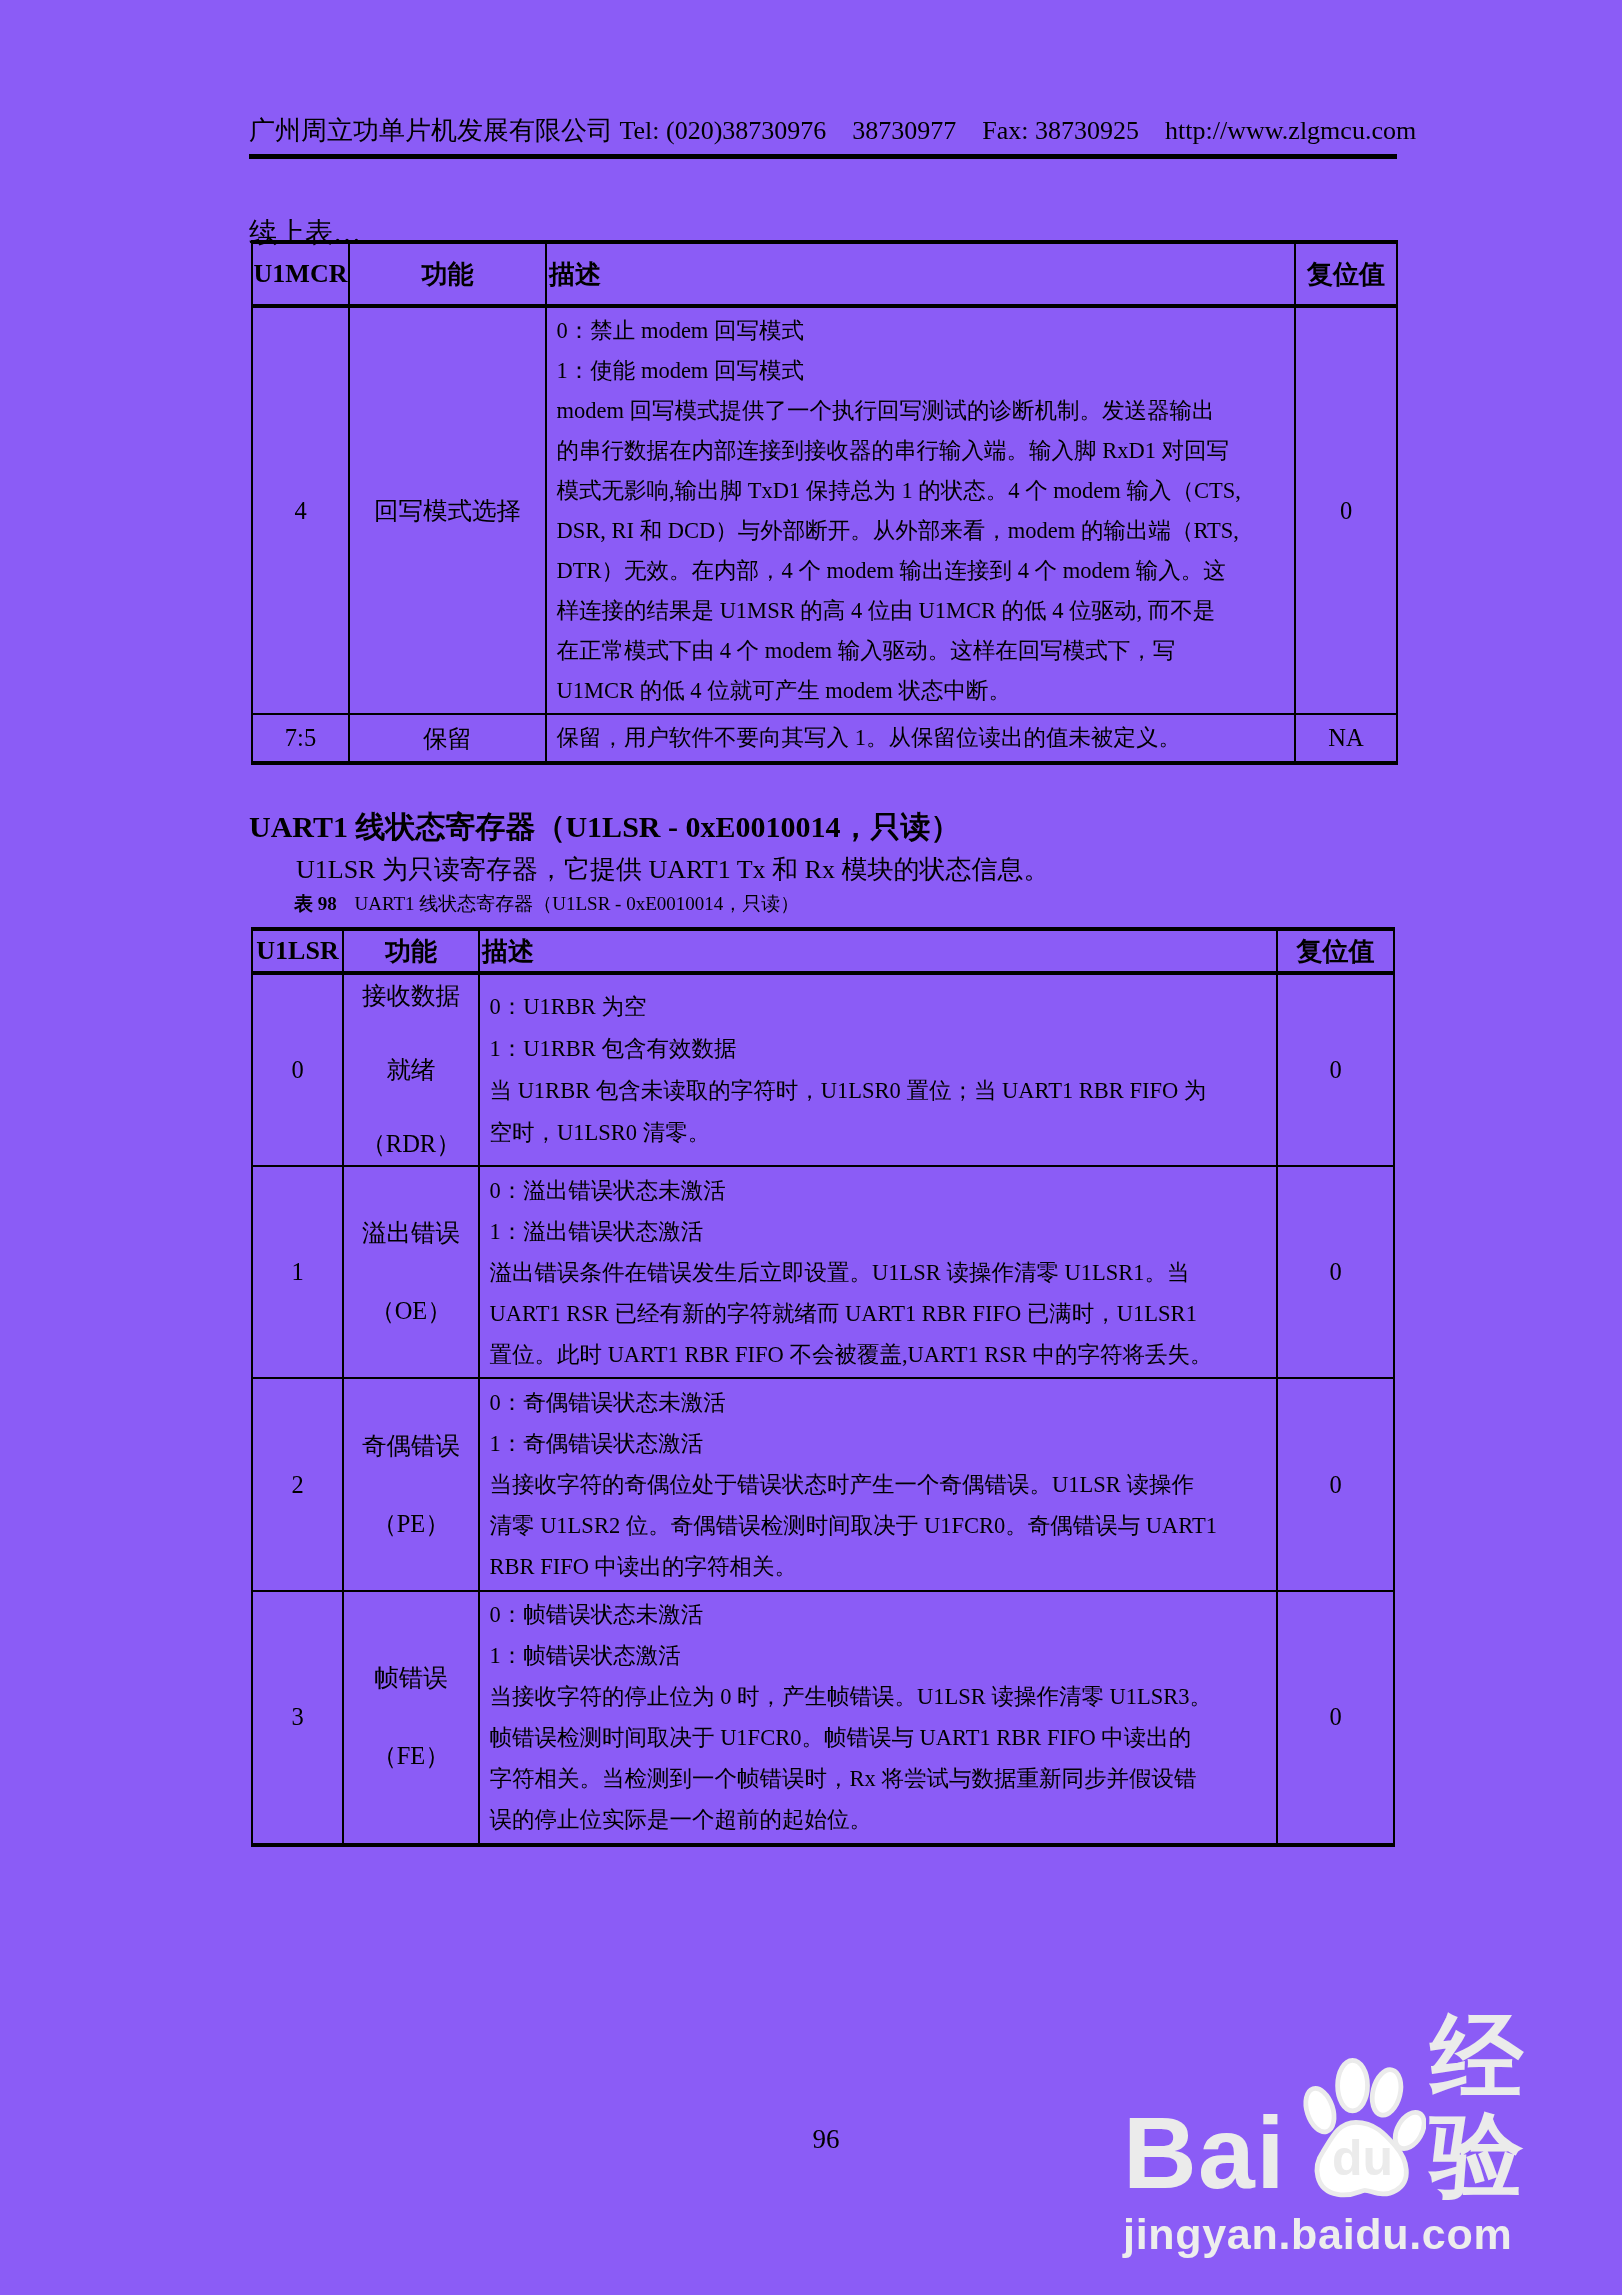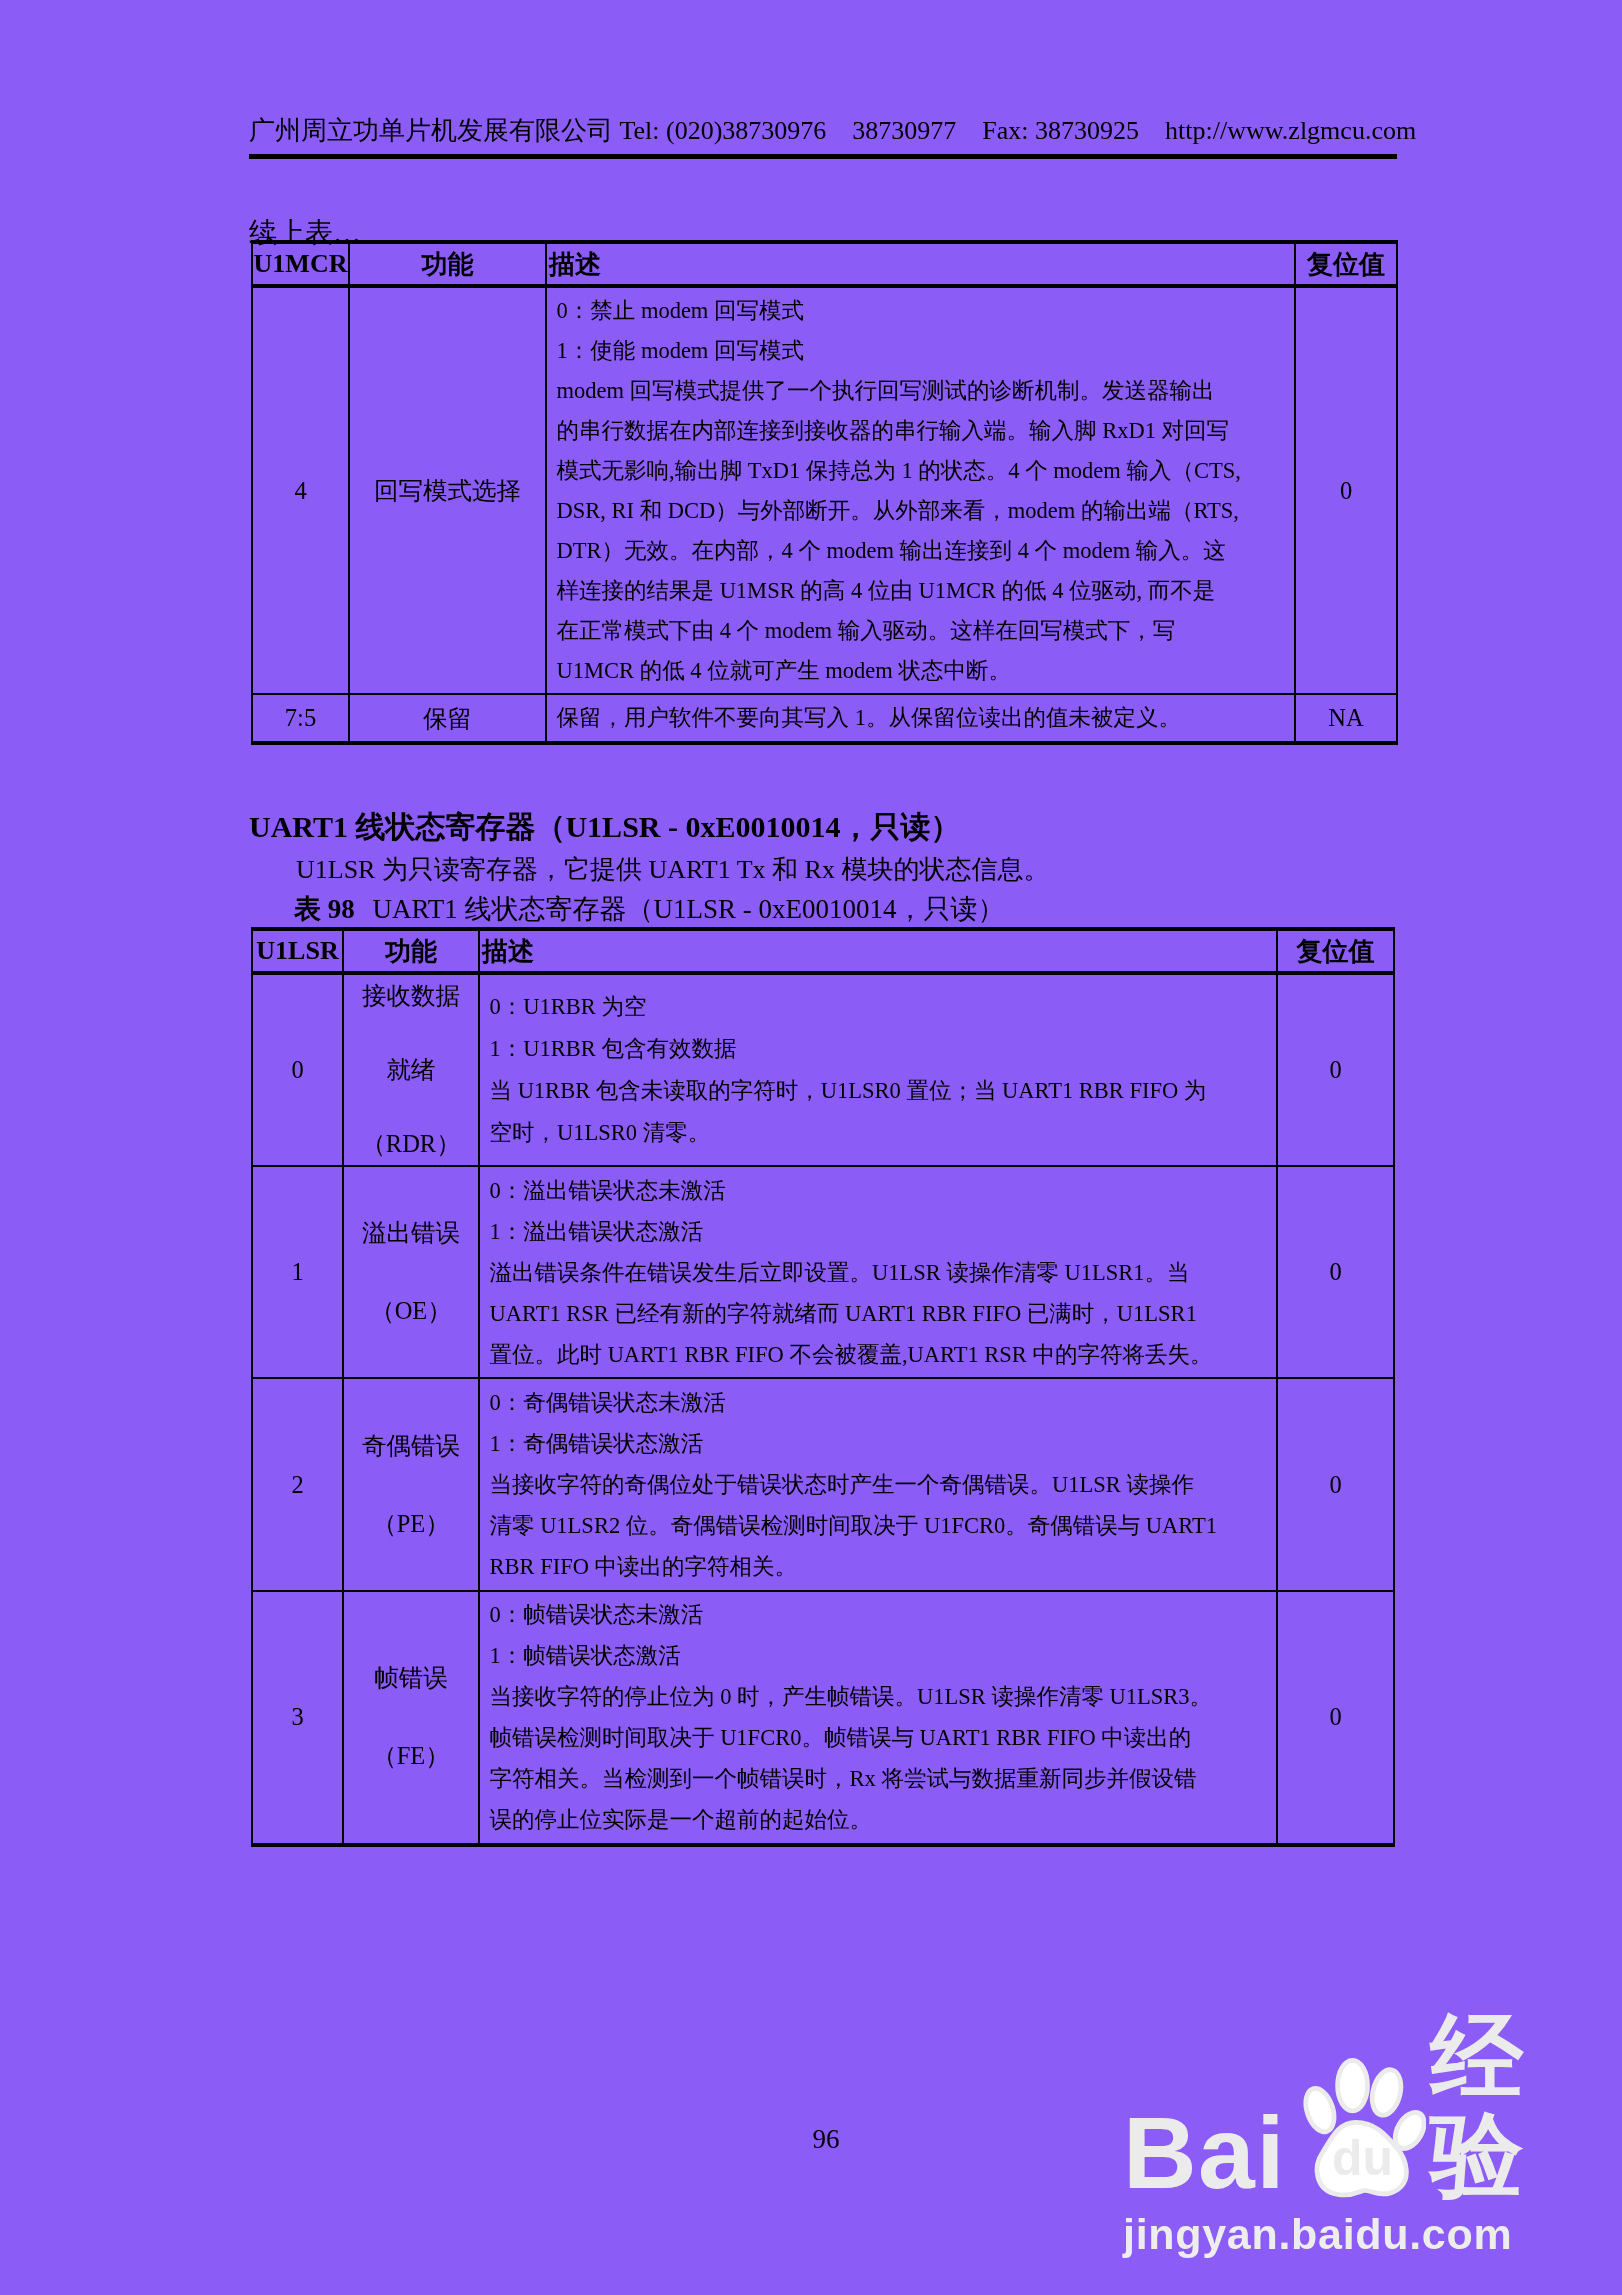--- a/index.html
+++ b/index.html
@@ -15,37 +15,37 @@
   
   .tbl{display:grid;border:2px solid #000;border-top:4.8px solid #000;border-bottom:4.8px solid #000;}
   .t1{left:251px;top:240px;grid-template-columns:97px 197px 749px 100px;}
   .t2{left:251px;top:927px;grid-template-columns:91px 136px 798px 115px;}
   .c{border-right:2px solid #000;border-bottom:2px solid #000;box-sizing:border-box;
      display:flex;align-items:center;justify-content:center;font-size:24.5px;}
   .c.nr{border-right:none;}
   .c.nb{border-bottom:none;}
   .c.hb{border-bottom:4.1px solid #000;}
   .hcell{font-weight:bold;font-size:26px;}
-  .t1 .hcell{height:44px;}
+  .t1 .hcell{height:64px;}
   .t2 .hcell{height:44px;}
   .c.hl{justify-content:flex-start;padding-left:2px;}
   .c.desc{flex-direction:column;align-items:stretch;justify-content:center;
           padding:2.7px 6.8px 2.7px 9.5px;}
   .desc .tline{white-space:nowrap;font-size:22.5px;}
   .t1 .desc .tline{line-height:40px;}
   .t2 .desc .tline{line-height:41px;}
   .t2 .r0 .tline{line-height:42px;}
   .c.func{flex-direction:column;gap:32px;}
   .func .tline{line-height:46px;text-align:center;}
   .r75{min-height:44px;}
 
   
   .h2{left:249px;top:807px;font-size:30px;font-weight:bold;}
   .para{left:296px;top:852px;font-size:26px;}
-  .cap{left:294px;top:891px;font-size:27px;}
+  .cap{left:294px;top:891px;font-size:19px;}
   .cap .capb{font-weight:bold;margin-right:17.7px;}
 
   .pageno{left:251px;top:2124px;width:1150px;text-align:center;font-size:27px;}
 
   
   .wm{left:1123px;top:2057px;width:484px;color:#ebebeb;
       font-family:"Liberation Sans","DejaVu Sans",sans-serif;font-weight:bold;}
   .wm-row{display:flex;align-items:flex-end;height:147px;}
   .wm-bai{font-size:102px;line-height:101px;letter-spacing:1.4px;}
   .wm-paw{position:relative;width:136px;height:147px;display:inline-block;margin:0 4.1px;}

